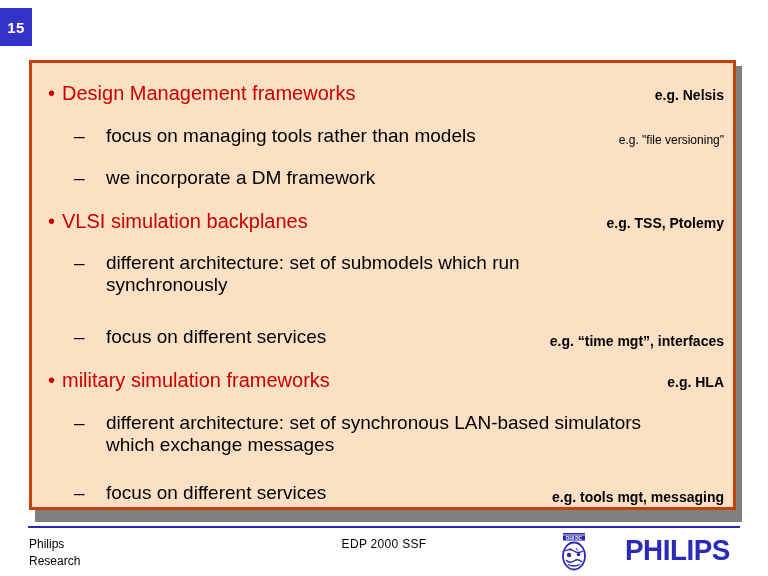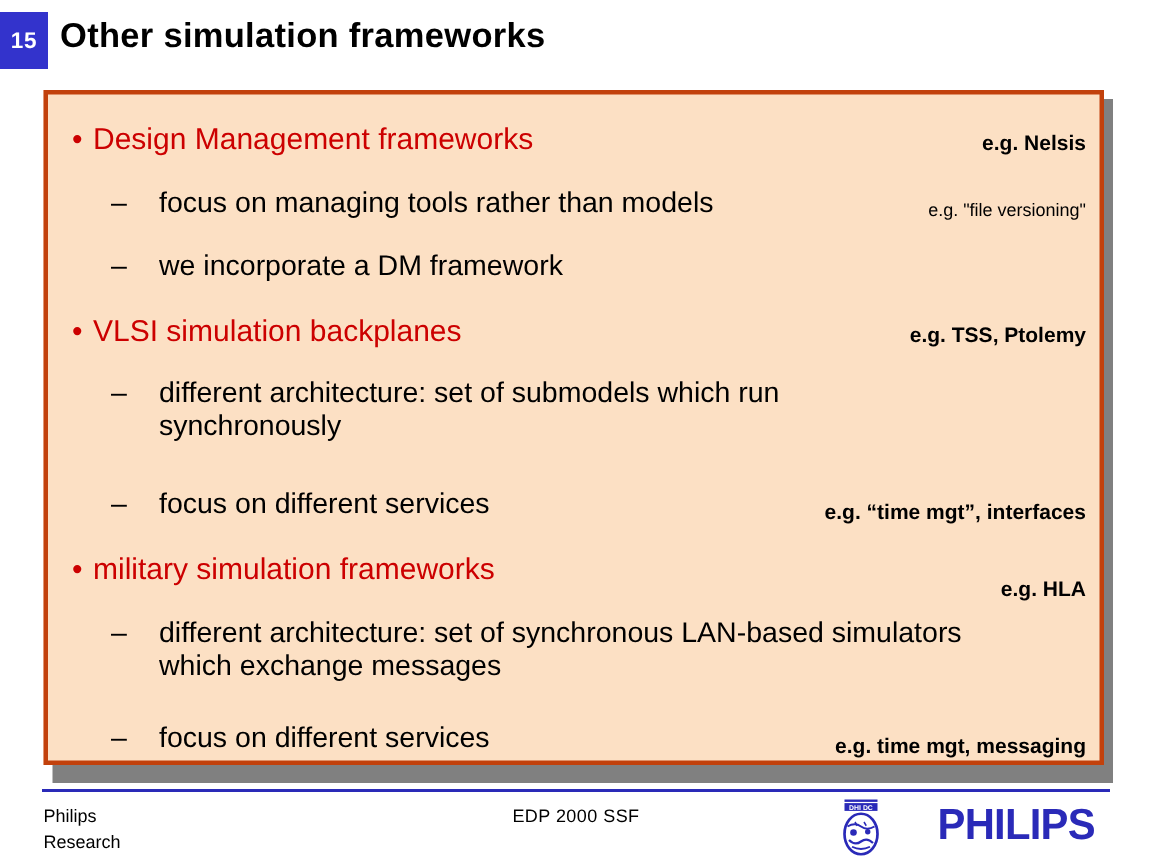--- a/index.html
+++ b/index.html
@@ -181,21 +181,20 @@
     font-family: "Liberation Sans", sans-serif;
     transform: scaleX(0.96);
     transform-origin: left top;
   }
 </style>
 </head>
 <body>
 
 <div class="title-bar">
   <div class="slide-badge">15</div>
-  <div class="slide-title">Other simulation frameworks</div>
 </div>
 
 <div class="content-shadow"></div>
 <div class="content-box">
 
   <div class="b1" style="left:16px; top:19px;">
     <span class="dot">•</span><span>Design Management frameworks</span>
   </div>
   <div class="eg bold" style="top:24px;">e.g. Nelsis</div>
 
@@ -222,32 +221,32 @@
 
   <div class="b2" style="left:42px; top:263px; width:420px;">
     <span class="dash">–</span>
     <span class="txt">focus on different services</span>
   </div>
   <div class="eg bold" style="top:270px;">e.g. “time mgt”, interfaces</div>
 
   <div class="b1" style="left:16px; top:306px;">
     <span class="dot">•</span><span>military simulation frameworks</span>
   </div>
-  <div class="eg bold" style="top:321px;margin-left:17px;">e.g. HLA</div>
+  <div class="eg bold" style="top:311px;margin-left:17px;">e.g. HLA</div>
 
   <div class="b2" style="left:42px; top:349px; width:590px;">
     <span class="dash">–</span>
     <span class="txt">different architecture: set of synchronous LAN-based simulators which exchange messages</span>
   </div>
 
   <div class="b2" style="left:42px; top:419px; width:420px;">
     <span class="dash">–</span>
     <span class="txt">focus on different services</span>
   </div>
-  <div class="eg bold" style="top:426px;">e.g. time mgt, messaging</div>
+  <div class="eg bold" style="top:426px;">e.g. tools mgt, messaging</div>
 
 </div>
 
 <div class="footer-shadow"></div>
 <div class="footer-rule"></div>
 
 <div class="footer">
   <div class="footer-left">
     <div>Philips</div>
     <div>Research</div>

